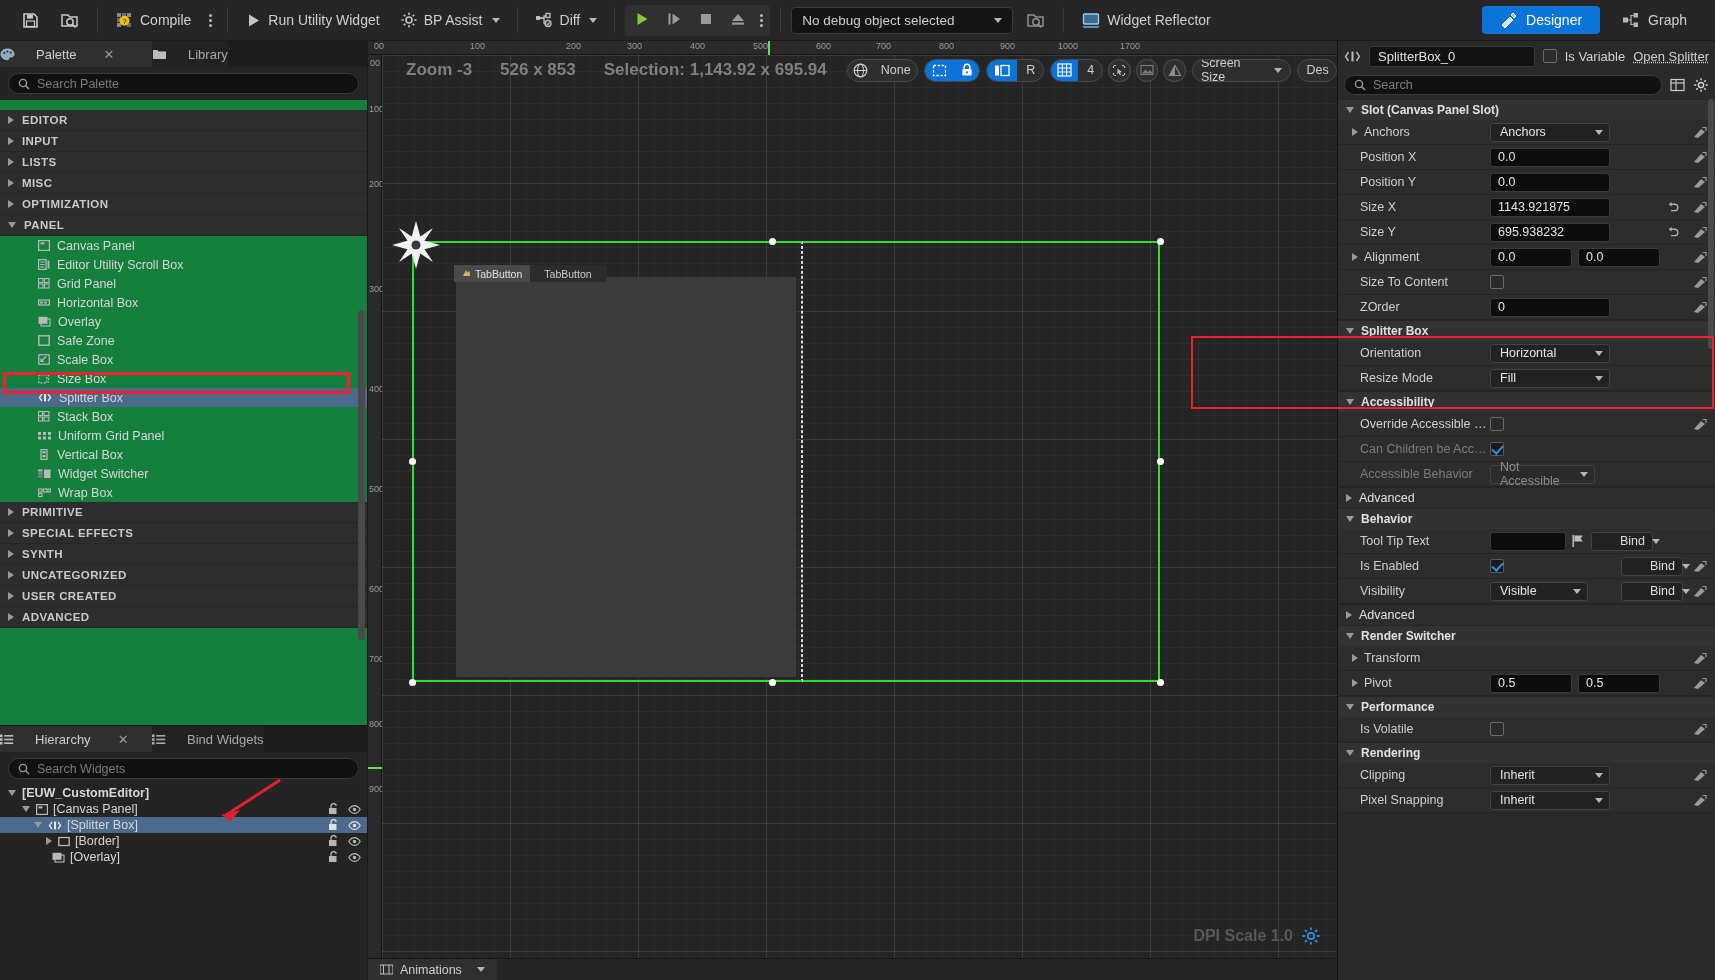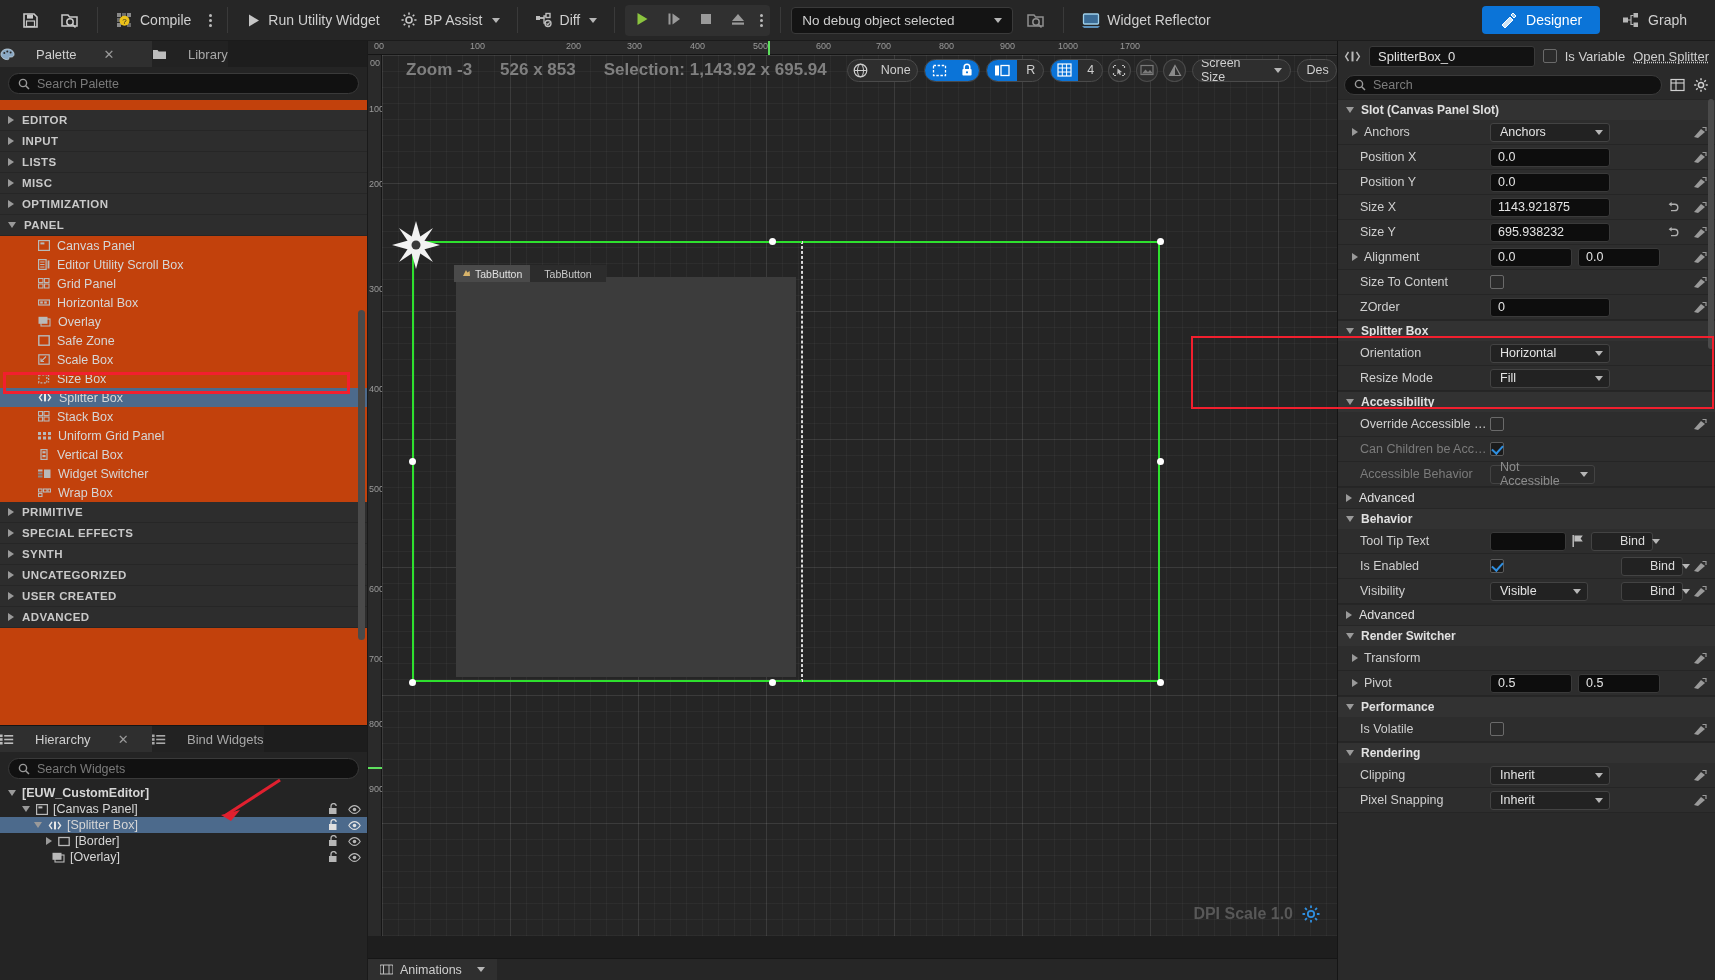--- a/index.html
+++ b/index.html
@@ -34,21 +34,21 @@
   
   .left{width:368px;flex:0 0 368px;display:flex;flex-direction:column;background:#242424;
         border-right:1px solid #1a1a1a;}
   .tabbar{height:26px;display:flex;align-items:stretch;background:#1d1d1d;}
   .tab{display:flex;align-items:center;gap:21px;padding:0 0;font-size:13px;color:#cfcfcf;background:#2f2f2f;}
   .tab.inactive{background:#222;color:#a8a8a8;}
   .tab .x{margin-left:6px;color:#9a9a9a;font-size:13px;}
   .searchbar{padding:6px 8px;background:#242424;}
   .searchbox{background:#111;border:1px solid #3a3a3a;border-radius:12px;height:21px;display:flex;
              align-items:center;gap:7px;padding:0 9px;color:#7a7a7a;font-size:12.5px;}
-  .pal-list{flex:1;overflow:hidden;position:relative;background:#c2410c;}
+  .pal-list{flex:1;overflow:hidden;position:relative;background:#15803d;}
   .cat{height:21px;display:flex;align-items:center;gap:8px;padding-left:8px;background:#2d2d2d;
        font-size:11.5px;font-weight:bold;letter-spacing:.4px;color:#c9c9c9;border-bottom:1px solid #262626;}
   .tri{width:0;height:0;border-left:6px solid #9a9a9a;border-top:4px solid transparent;
        border-bottom:4px solid transparent;}
   .tri.open{border-left:4px solid transparent;border-right:4px solid transparent;
        border-top:6px solid #9a9a9a;border-bottom:0;}
   .item{height:19px;display:flex;align-items:center;gap:7px;padding-left:38px;font-size:12.5px;color:#d6d6d6;}
   .item.sel{background:#4c6a8c;}
   .scrollv{position:absolute;right:2px;top:94px;width:7px;height:120px;background:#4a4a4a;border-radius:4px;}
 
@@ -127,21 +127,21 @@
   .dd.dimmed{color:#8d8d8d;background:#2b2b2b;}
   .chev{width:0;height:0;border-left:4px solid transparent;border-right:4px solid transparent;
         border-top:5px solid #b6b6b6;margin-left:8px;flex:0 0 8px;}
   .bindbtn{background:#222;border:1px solid #434343;border-radius:3px;height:19px;width:62px;
            display:flex;align-items:center;justify-content:center;gap:5px;font-size:12.5px;color:#dcdcdc;flex:0 0 62px;padding-left:36px;}
   .reset{width:20px;flex:0 0 20px;display:flex;justify-content:center;}
   .redbox{position:absolute;border:2px solid #f21f2e;pointer-events:none;z-index:20;}
   .redbox-left{position:absolute;border:3px solid #f21f2e;pointer-events:none;z-index:20;}
   .arrow{position:absolute;z-index:20;}
   .bottombar{height:22px;flex:0 0 22px;background:#262626;border-top:1px solid #161616;
-             display:flex;align-items:center;margin-top:22px;}
+             display:flex;align-items:center;}
   .anim-tab{display:flex;align-items:center;gap:7px;padding:0 12px;height:100%;background:#2f2f2f;font-size:12.5px;color:#cfcfcf;}
 </style>
 </head>
 <body>
 
 <div class="app">
 
   <div class="toolbar">
     <div class="tb-group">
       <div class="tb-btn">

